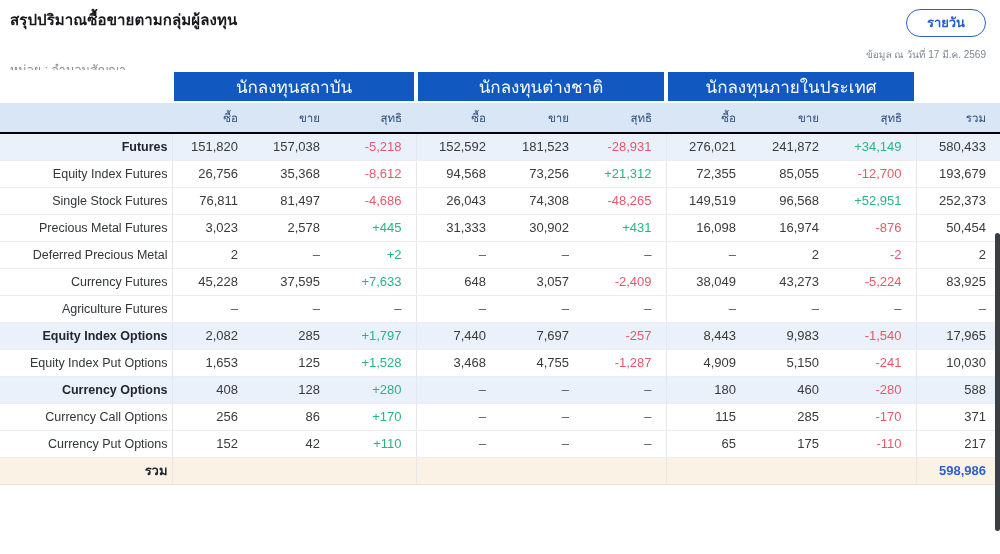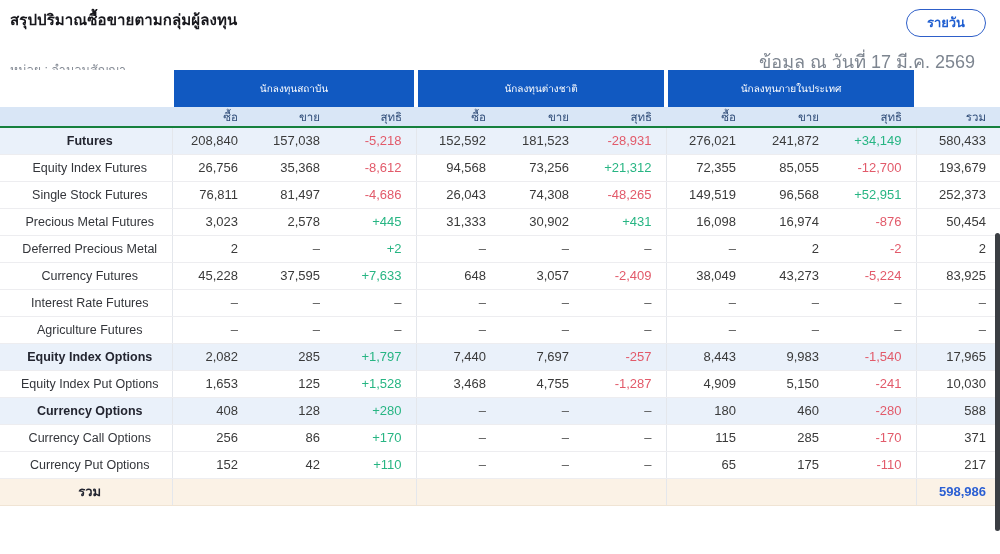--- a/index.html
+++ b/index.html
@@ -23,51 +23,51 @@
   
   .page-header{position:relative;height:66px;padding:8px 12px 0 10px;}
   .page-title{font-size:15px;font-weight:700;color:#17171c;letter-spacing:.1px;}
   .unit-label{font-size:12.5px;color:#868c96;margin-top:28px;}
   .daily-btn{
     position:absolute;top:9px;right:14px;
     background:#fff;border:1.5px solid #2e5fc9;color:#1f5ed0;
     border-radius:17px;padding:5px 20px;font-size:13px;font-weight:700;
     font-family:inherit;cursor:pointer;line-height:1.2;
   }
-  .asof{position:absolute;top:47px;right:25px;font-size:18px;color:#7d8590;}
+  .asof{position:absolute;top:47px;right:14px;font-size:10px;color:#7d8590;}
 
   
   .table-wrap{position:absolute;top:70px;left:0;width:1000px;}
   table{width:1000px;border-collapse:collapse;table-layout:fixed;}
 
   
   tr.group-row td{height:33px;padding:0;background:#fff;}
   .group-pill{
-    height:37px;margin:0 2px;background:var(--accent);
-    color:#fff;font-size:10px;font-weight:400;
+    height:29px;margin:0 2px;background:var(--accent);
+    color:#fff;font-size:17px;font-weight:400;
     display:flex;align-items:center;justify-content:center;
   }
 
   
   tr.sub-row td{
-    height:20px;background:var(--subhead-bg);
+    height:30px;background:var(--subhead-bg);
     font-size:11.5px;color:#2f4c78;
     text-align:right;padding-right:14px;
-    border-bottom:2px solid #15803d;
+    border-bottom:2px solid #000000;
   }
   tr.sub-row td.lbl{text-align:left;padding-left:12px;}
 
   
   tbody td{
     height:27px;font-size:13px;color:#3a3a3a;
     text-align:right;padding-right:14px;
     border-bottom:1px solid #ededf0;background:#fff;
   }
   tbody td.lbl{
-    text-align:center;padding-left:12px;padding-right:4px;
+    text-align:right;padding-left:12px;padding-right:4px;
     font-size:12.5px;color:#33353a;
   }
   tbody tr.section td{background:var(--section-bg);}
   tbody tr.section td.lbl{font-weight:700;color:#232530;}
   tbody td.gstart{border-left:1px solid #e4e7ec;}
   td.pos{color:var(--pos);}
   td.neg{color:var(--neg);}
   td.dash{color:#555;}
 
   
@@ -132,21 +132,21 @@
             <td>สุทธิ</td>
             <td class="gstart">ซื้อ</td>
             <td>ขาย</td>
             <td>สุทธิ</td>
             <td class="gstart">รวม</td>
           </tr>
         </thead>
       <tbody id="tbody">
           <tr class="section">
             <td class="lbl">Futures</td>
-            <td class="gstart">208,840</td>
+            <td class="gstart">151,820</td>
             <td class="">157,038</td>
             <td class="neg ">-5,218</td>
             <td class="gstart">152,592</td>
             <td class="">181,523</td>
             <td class="neg ">-28,931</td>
             <td class="gstart">276,021</td>
             <td class="">241,872</td>
             <td class="pos ">+34,149</td>
             <td class="gstart">580,433</td>
           </tr>
@@ -207,33 +207,20 @@
             <td class="gstart">45,228</td>
             <td class="">37,595</td>
             <td class="pos ">+7,633</td>
             <td class="gstart">648</td>
             <td class="">3,057</td>
             <td class="neg ">-2,409</td>
             <td class="gstart">38,049</td>
             <td class="">43,273</td>
             <td class="neg ">-5,224</td>
             <td class="gstart">83,925</td>
-          </tr>
-          <tr class="">
-            <td class="lbl">Interest Rate Futures</td>
-            <td class="dash gstart">–</td>
-            <td class="dash ">–</td>
-            <td class="dash ">–</td>
-            <td class="dash gstart">–</td>
-            <td class="dash ">–</td>
-            <td class="dash ">–</td>
-            <td class="dash gstart">–</td>
-            <td class="dash ">–</td>
-            <td class="dash ">–</td>
-            <td class="dash gstart">–</td>
           </tr>
           <tr class="">
             <td class="lbl">Agriculture Futures</td>
             <td class="dash gstart">–</td>
             <td class="dash ">–</td>
             <td class="dash ">–</td>
             <td class="dash gstart">–</td>
             <td class="dash ">–</td>
             <td class="dash ">–</td>
             <td class="dash gstart">–</td>

